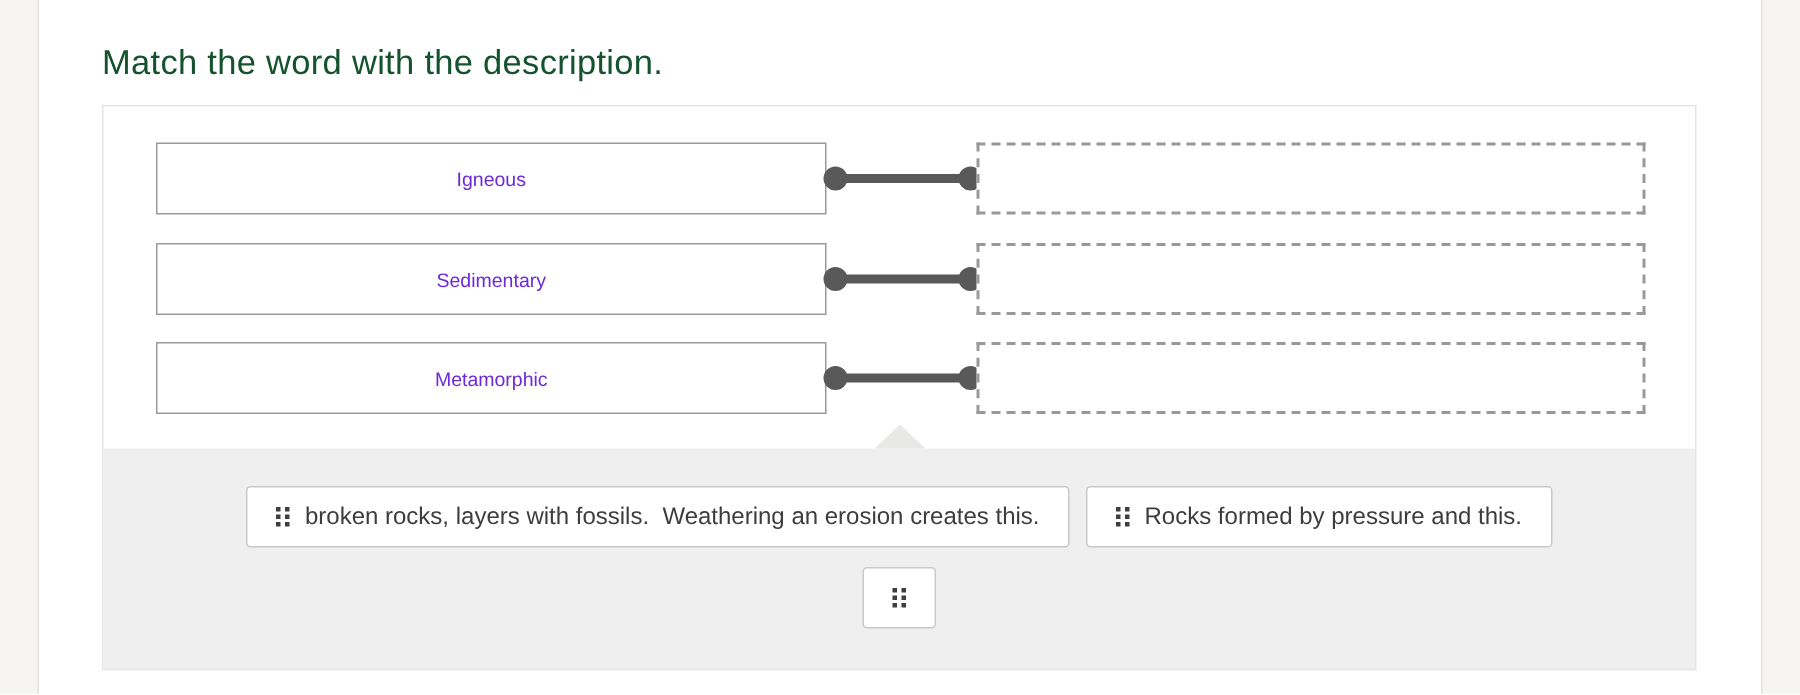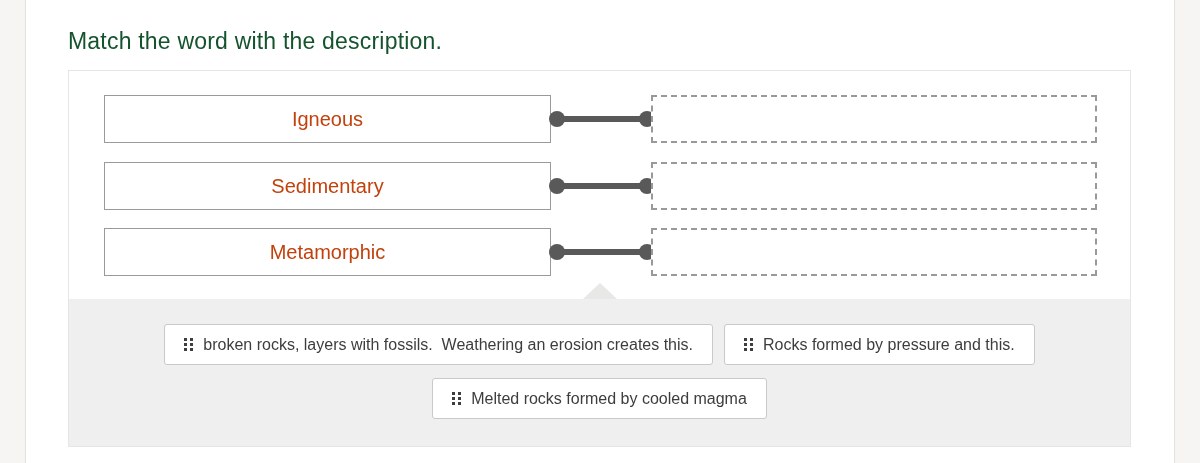--- a/index.html
+++ b/index.html
@@ -34,21 +34,21 @@
   .match-row.r0 { top: 24px; }
   .match-row.r1 { top: 91px; }
   .match-row.r2 { top: 157px; }
 
   .word-box {
     position: absolute; left: 35px; top: 0;
     width: 447px; height: 48px;
     background: #ffffff;
     border: 1.5px solid #9a9a9a;
     display: flex; align-items: center; justify-content: center;
-    font-size: 20px; color: #c2410c;
+    font-size: 13px; color: #6d28d9;
   }
 
   .connector { position: absolute; left: 480px; top: 16px; width: 106px; height: 16px; }
   .connector .line {
     position: absolute; left: 8px; right: 8px; top: 5px; height: 6px;
     background: #595959; border-radius: 3px;
   }
   .connector .dot {
     position: absolute; top: 0; width: 16px; height: 16px;
     background: #595959; border-radius: 50%;
@@ -173,19 +173,18 @@
       <div class="chip-row">
         <div class="chip">
           <span class="drag-handle">
             <i></i>
               <i></i>
               <i></i>
               <i></i>
               <i></i>
               <i></i>
           </span>
-          <span class="chip-label">Melted rocks formed by cooled magma</span>
         </div>
       </div>
     </div>
 
   </div>
 </div>
 
 </body></html>

